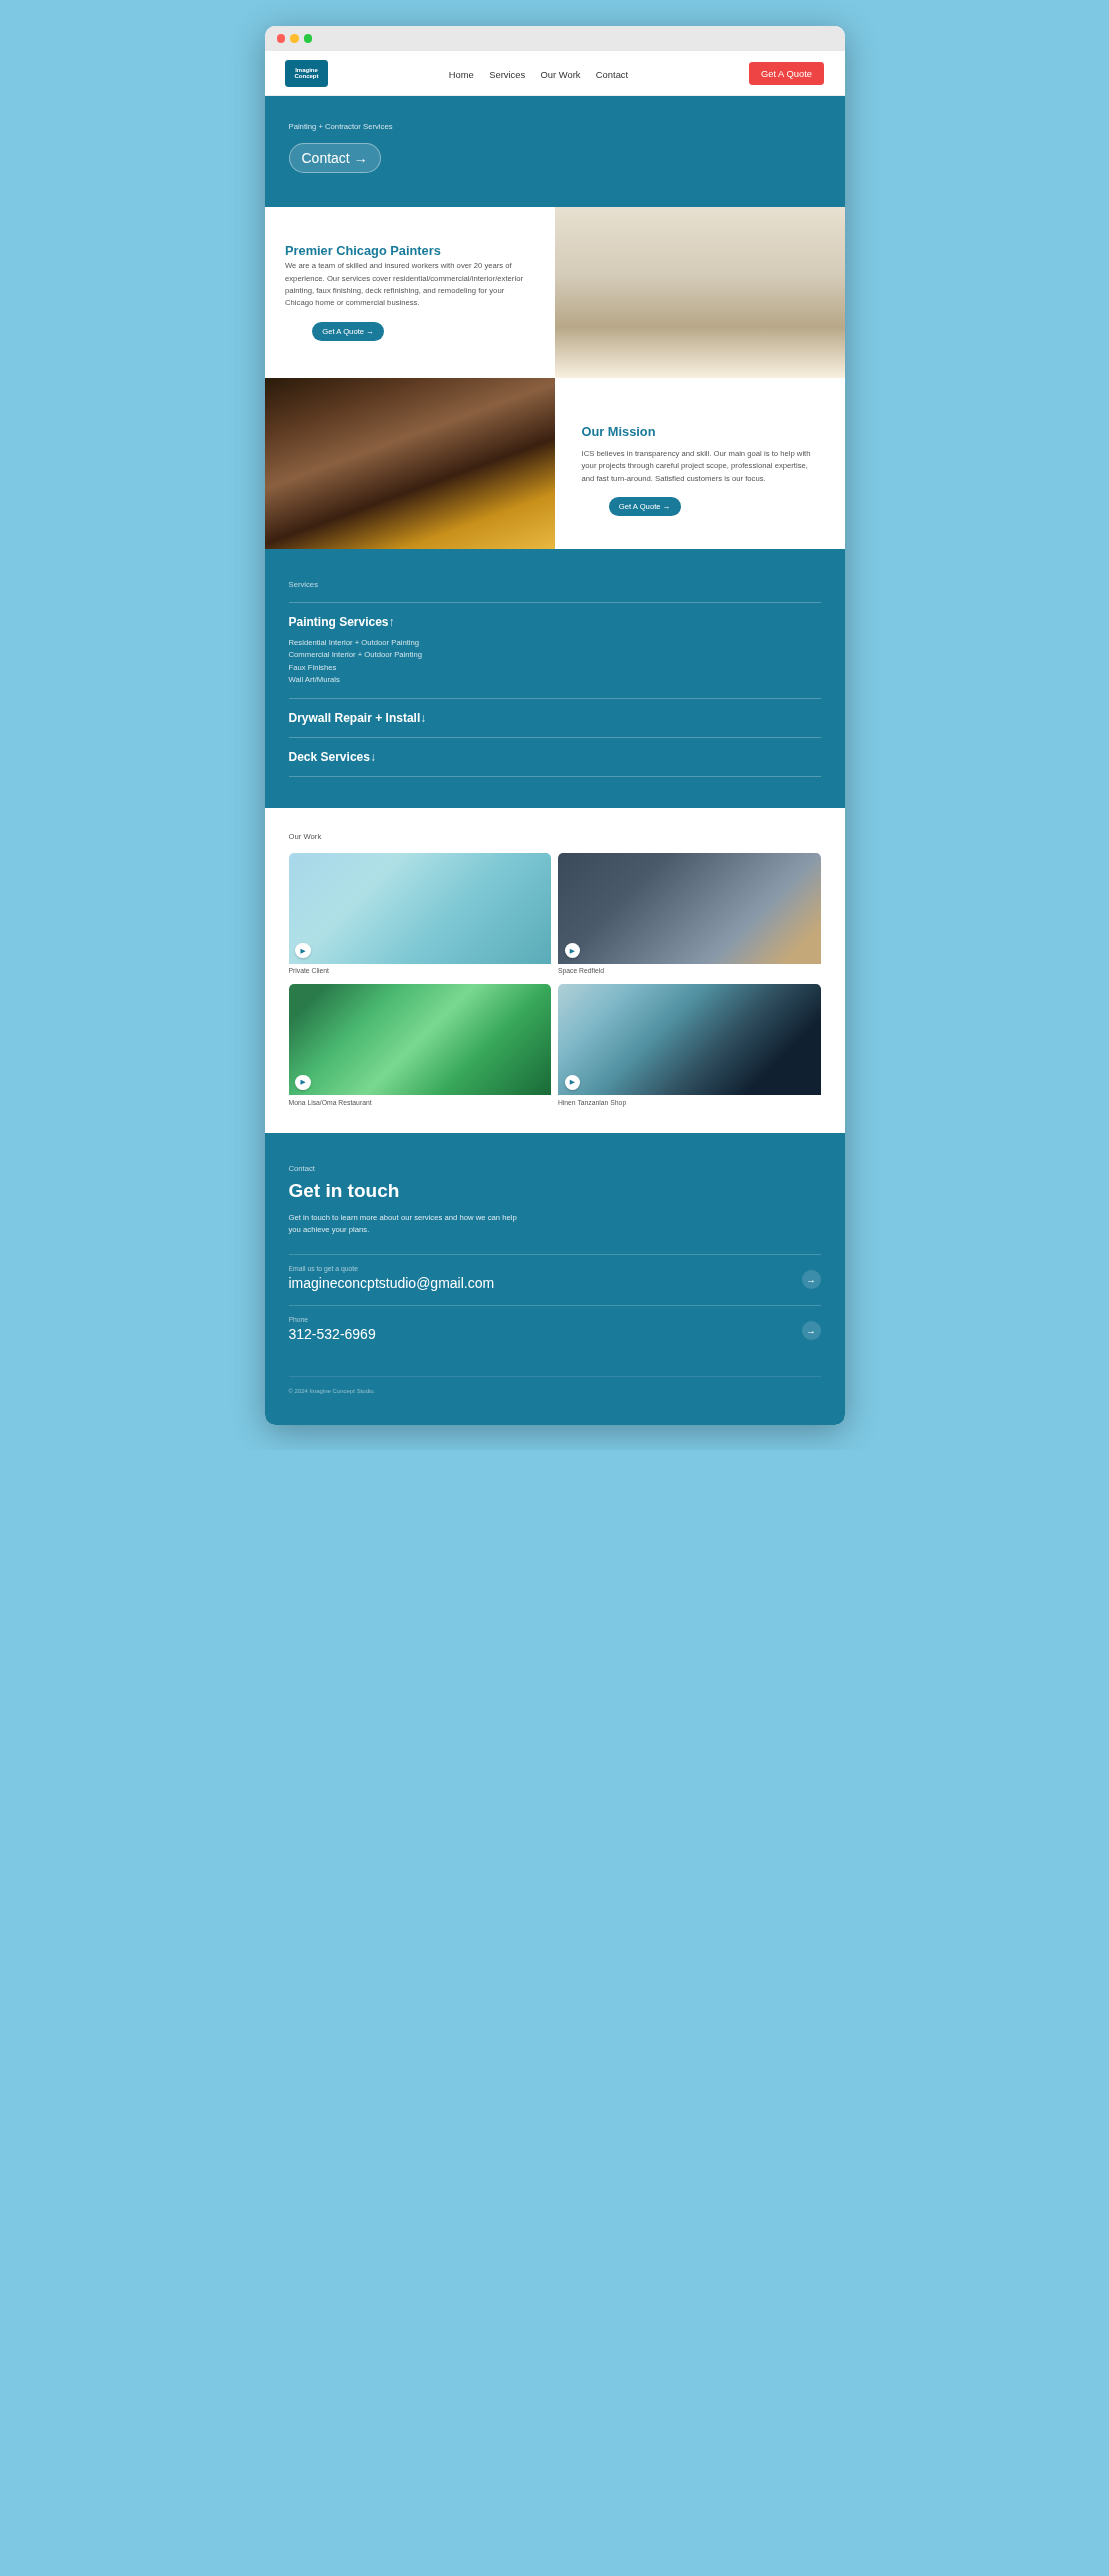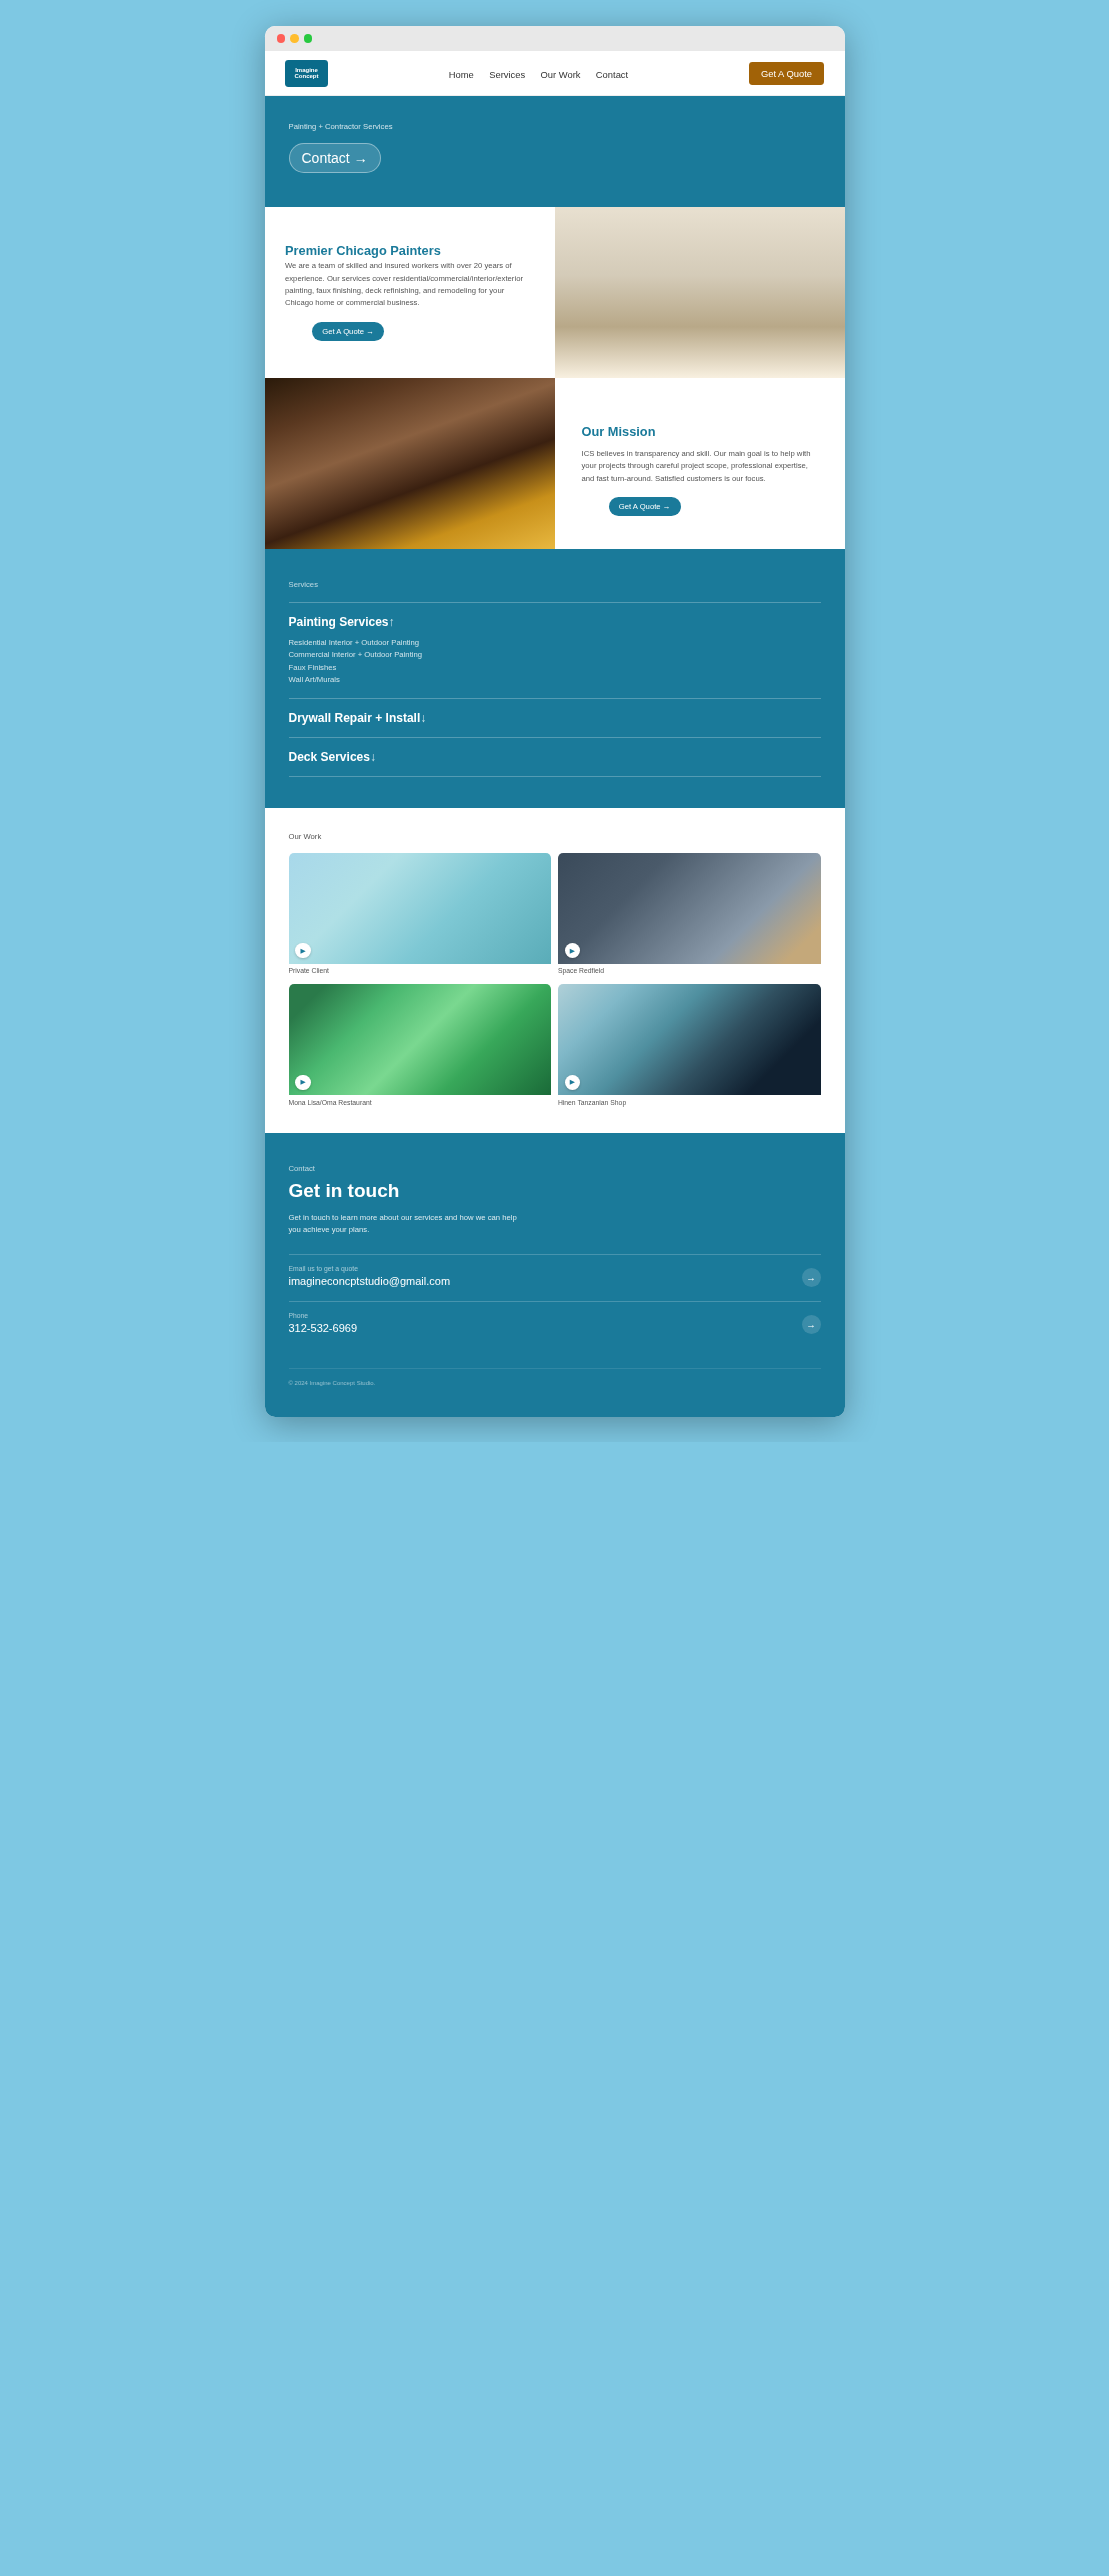--- a/index.html
+++ b/index.html
@@ -66,21 +66,21 @@
       display: flex;
       gap: 15.4px;
       list-style: none;
     }
     .nav-links li a {
       text-decoration: none;
       color: #333;
       font-size: 9.4px;
     }
     .nav-cta {
-      background: #a16207;
+      background: #ef4444;
       color: #fff;
       border: none;
       padding: 6px 12px;
       border-radius: 3.4px;
       font-size: 9.4px;
       cursor: pointer;
     }
 
     
     .hero {
@@ -300,21 +300,21 @@
       line-height: 1.6;
       margin-bottom: 17px;
       max-width: 239px;
     }
     .contact-field-label {
       font-size: 6.8px;
       color: rgba(255,255,255,0.6);
       margin-bottom: 3.4px;
     }
     .contact-value {
-      font-size: 11px;
+      font-size: 14px;
       color: #fff;
       margin-bottom: 3.4px;
     }
     .contact-link-row {
       display: flex;
       align-items: center;
       justify-content: space-between;
       border-top: 0.9px solid rgba(255,255,255,0.2);
       padding: 10.2px 0;
     }

